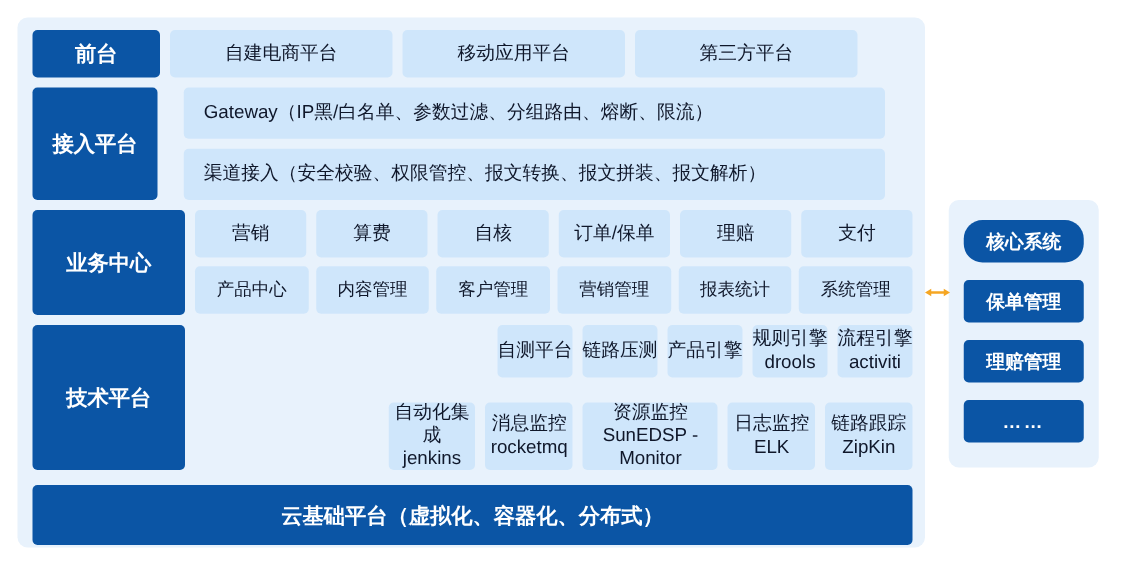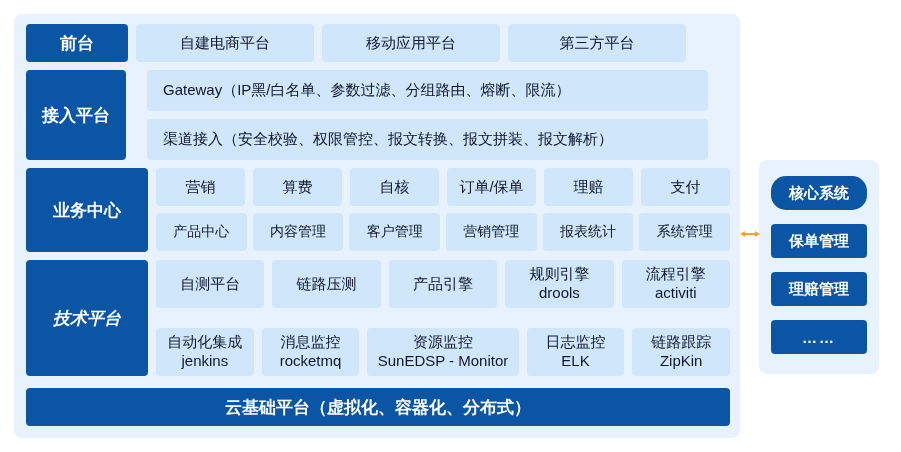--- a/index.html
+++ b/index.html
@@ -104,40 +104,41 @@
     gap: 7px;
     width: 574px;
   }
   .r-biz .lineA { display: flex; gap: 8px; height: 38px; }
   .r-biz .lineA .cell { flex: 1; font-size: 15px; }
   .r-biz .lineB { display: flex; gap: 6px; height: 38px; }
   .r-biz .lineB .cell { flex: 1; font-size: 14px; }
 
   
   .r-tech { left: 26px; top: 260px; height: 116px; }
-  .r-tech .label { width: 122px; font-size: 17px; font-style: italic; }
+  .r-tech .label { width: 122px; font-size: 17px; }
   .r-tech .stack {
     margin-left: 8px;
     display: flex;
     flex-direction: column;
     gap: 20px;
     width: 574px;
+    align-items: flex-end;
   }
   .r-tech .lineA { display: flex; gap: 8px; height: 54px; }
   .r-tech .lineB { display: flex; gap: 8px; height: 54px; }
   .r-tech .cell { flex: 1; font-size: 15px; }
   .r-tech .cell.wide { flex: 1.55; }
 
   
   .r-bottom {
     position: absolute;
     left: 26px;
     top: 388px;
     width: 704px;
-    height: 38px;
+    height: 48px;
     font-size: 17px;
   }
 
   
   .side-item {
     position: absolute;
     left: 771px;
     width: 96px;
     height: 34px;
     font-size: 15px;

